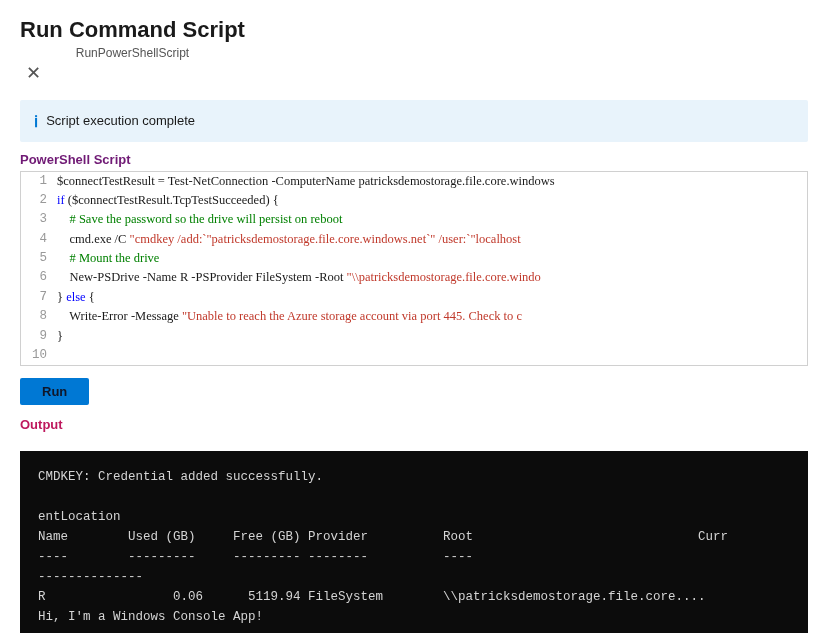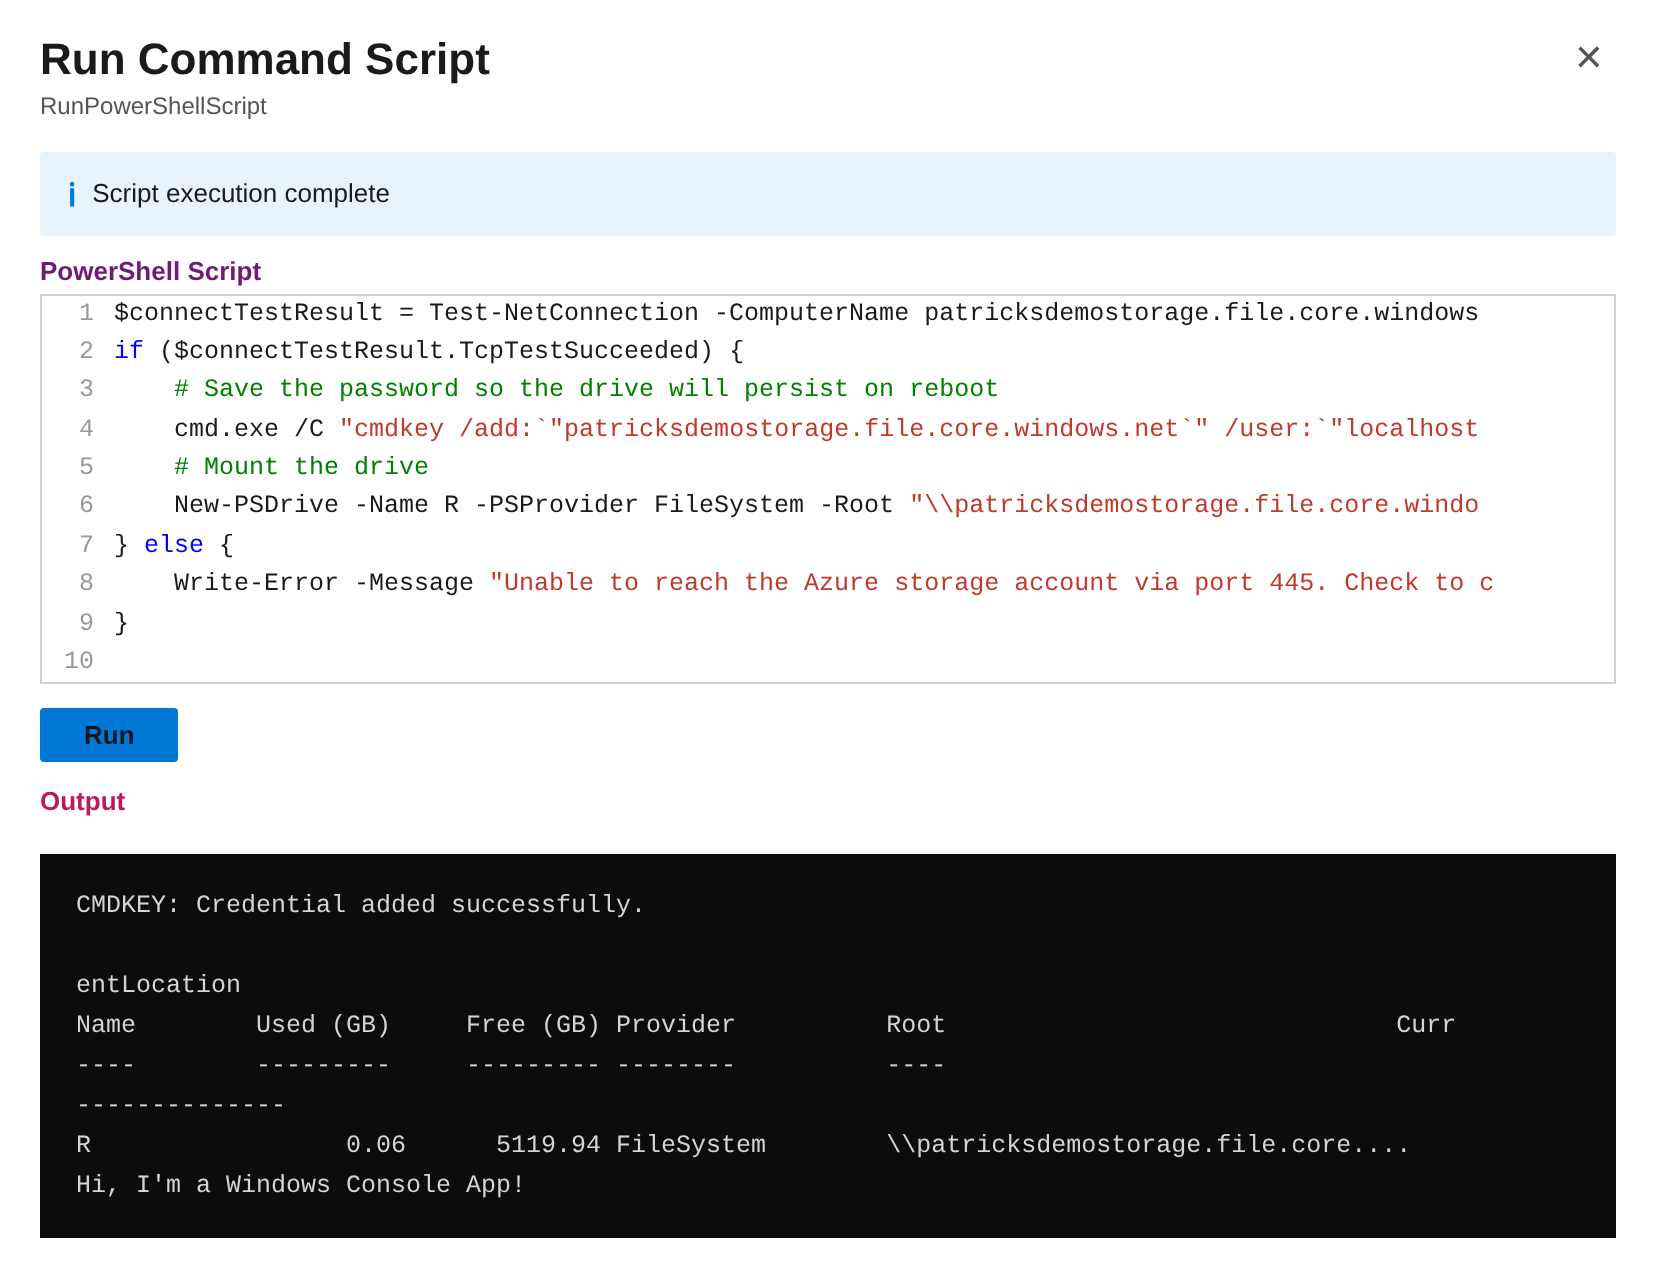--- a/index.html
+++ b/index.html
@@ -17,32 +17,34 @@
       background: #fff;
       position: relative;
       padding: 0;
     }
     .dialog-header {
       padding: 16px 20px 4px 20px;
       border-bottom: none;
       display: flex;
       align-items: flex-start;
       justify-content: space-between;
+      flex-direction: column;
     }
     .dialog-title-block { flex: 1; }
     .dialog-title {
       font-size: 22px;
       font-weight: 600;
       color: #1a1a1a;
       line-height: 1.3;
     }
     .dialog-subtitle {
       font-size: 12px;
       color: #555;
       margin-top: 1px;
+      text-align: center;
     }
     .close-btn {
       background: none;
       border: none;
       cursor: pointer;
       font-size: 18px;
       color: #555;
       padding: 2px 6px;
       line-height: 1;
       margin-top: 2px;
@@ -100,20 +102,21 @@
       padding: 0 10px 0 8px;
       min-width: 36px;
       user-select: none;
       background: #fff;
       flex-shrink: 0;
     }
     .line-code {
       padding: 0 8px 0 0;
       white-space: pre;
       flex: 1;
+      font-family: Liberation Serif, serif;
     }
     .c-default { color: #1a1a1a; }
     .c-comment { color: #008000; }
     .c-string { color: #c0392b; }
     .c-keyword { color: #0000ff; }
 
     .run-btn-area {
       padding: 12px 20px;
     }
     .run-btn {

